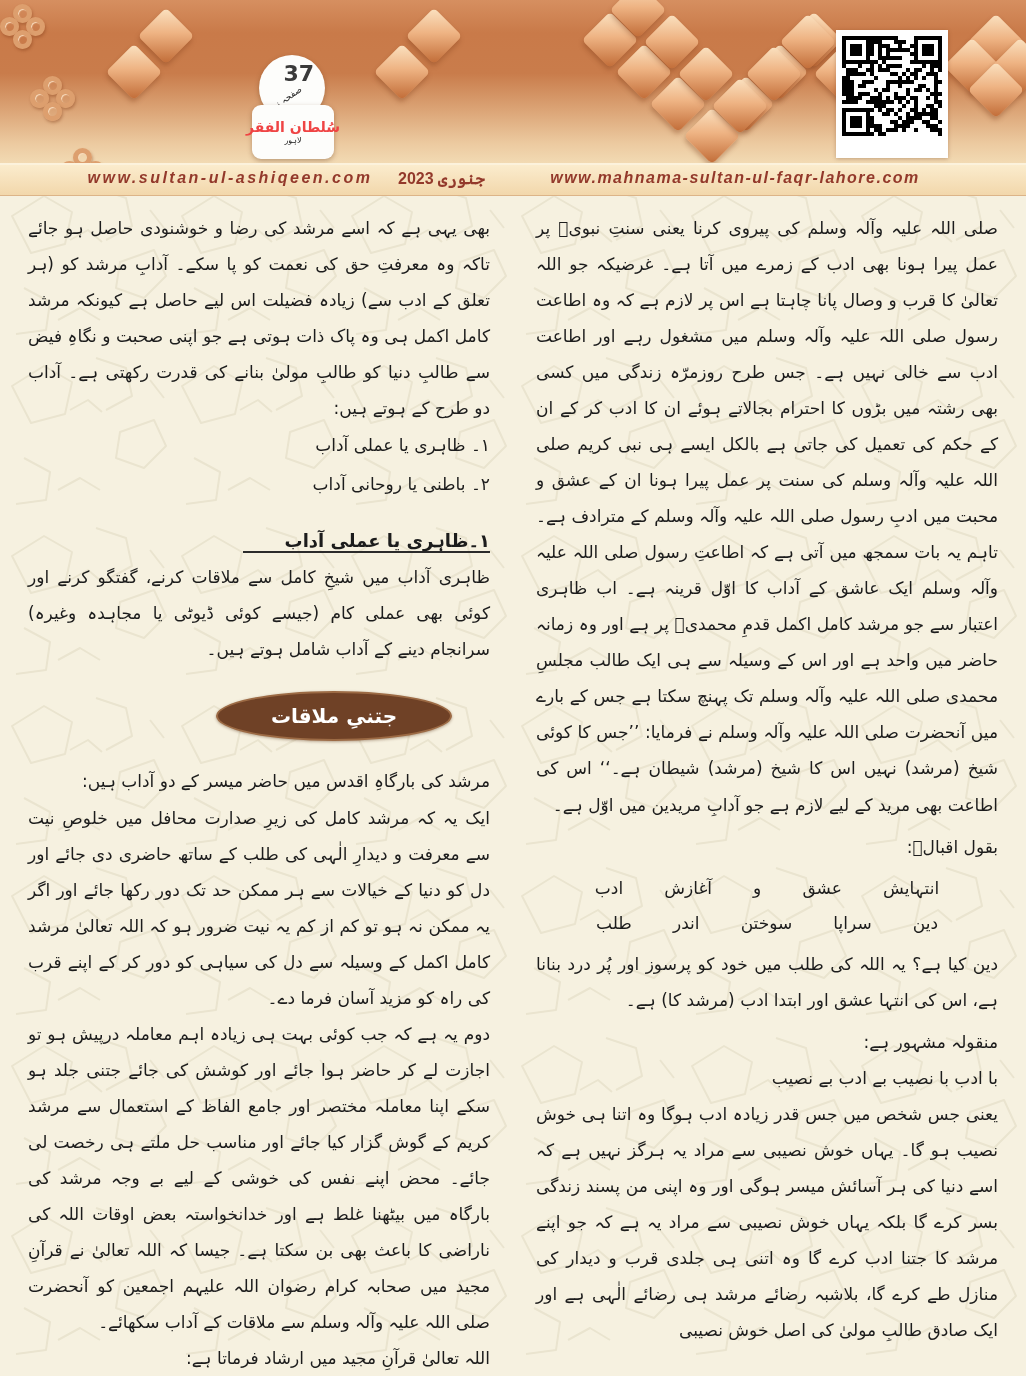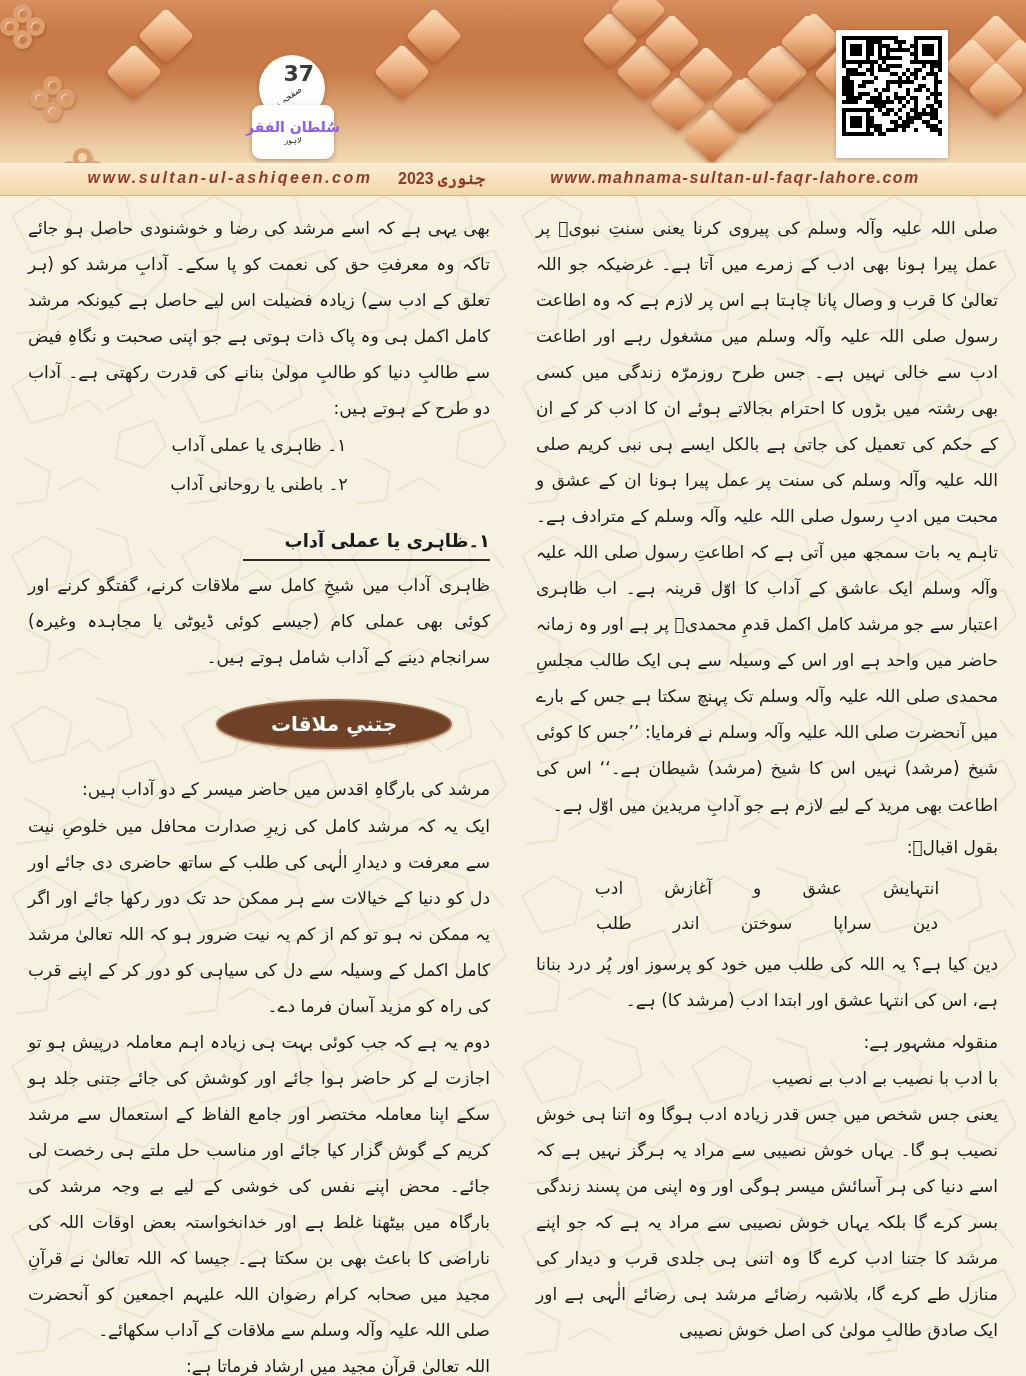--- a/index.html
+++ b/index.html
@@ -23,21 +23,21 @@
     box-shadow:inset 1px 1px 1px #f9ddbf,1px 2px 3px rgba(130,60,25,.4);}
 
   .page-badge{position:absolute;left:259px;top:55px;width:66px;height:66px;border-radius:50%;
     background:#fdfdfb;z-index:4;box-shadow:0 2px 5px rgba(90,40,10,.35);}
   .page-badge .num{position:absolute;right:11px;top:6px;font-size:22px;font-weight:bold;color:#3a3a3a;}
   .page-badge .lbl{position:absolute;left:4px;bottom:16px;font-size:9px;color:#222;
     transform:rotate(-35deg);white-space:nowrap;}
   .logo-box{position:absolute;left:252px;top:105px;width:82px;height:54px;border-radius:9px;
     background:#fdfdfb;z-index:4;box-shadow:0 2px 5px rgba(90,40,10,.35);
     display:flex;flex-direction:column;align-items:center;justify-content:center;}
-  .logo-box .title{font-size:14px;font-weight:bold;color:#8b5cf6;white-space:nowrap;}
+  .logo-box .title{font-size:14px;font-weight:bold;color:#ef4444;white-space:nowrap;}
   .logo-box .sub{font-size:8px;color:#222;margin-top:1px;}
 
   .qr-box{position:absolute;left:836px;top:30px;width:112px;height:128px;background:#fff;
     z-index:4;box-shadow:0 1px 4px rgba(90,40,10,.3);display:flex;justify-content:center;}
   .qr-box svg{margin-top:6px;}
 
   
   .url-strip{position:relative;height:30px;z-index:2;
     background:linear-gradient(180deg,#fbeccd,#f2d7ab);
     border-top:2px solid #fcf2dc;border-bottom:1px solid #dcb488;}
@@ -50,23 +50,23 @@
   
   .main{position:relative;z-index:1;display:flex;flex-direction:row;justify-content:space-between;
     padding:14px 28px 0 28px;direction:rtl;}
   .col{width:462px;}
   .col p{margin:0;font-size:17px;line-height:2.12;text-align:justify;}
   .lead-line{margin-top:2px;}
   .label-line{text-align:right !important;}
   .couplet{margin:6px 0 4px 0;}
   .couplet .verse{text-align:center;word-spacing:2.1em;font-size:17px;line-height:2.1;white-space:nowrap;}
   .proverb{margin:2px 200px 2px 0;white-space:nowrap;text-align:right !important;}
-  .list-item{font-size:17px;line-height:2.3;text-align:center;}
+  .list-item{font-size:17px;line-height:2.3;text-align:right;}
   .heading-underline{display:inline-block;margin-top:26px;font-size:18px;font-weight:bold;
-    padding:0 0 8px 42px;border-bottom:2px solid #2b2b2b;}
+    padding:0 0 0 42px;border-bottom:2px solid #2b2b2b;}
   .section-badge{width:232px;height:46px;border-radius:50%;background:#6f4126;
     border:2px solid #9c6a44;box-shadow:0 1px 3px rgba(80,40,10,.4);
     color:#fff;font-size:20px;font-weight:bold;display:flex;align-items:center;justify-content:center;
     margin:24px 38px 22px auto;}
   .sp-sm{margin-top:6px !important;}
 </style>
 </head>
 <body>
 <div class="page">
 

